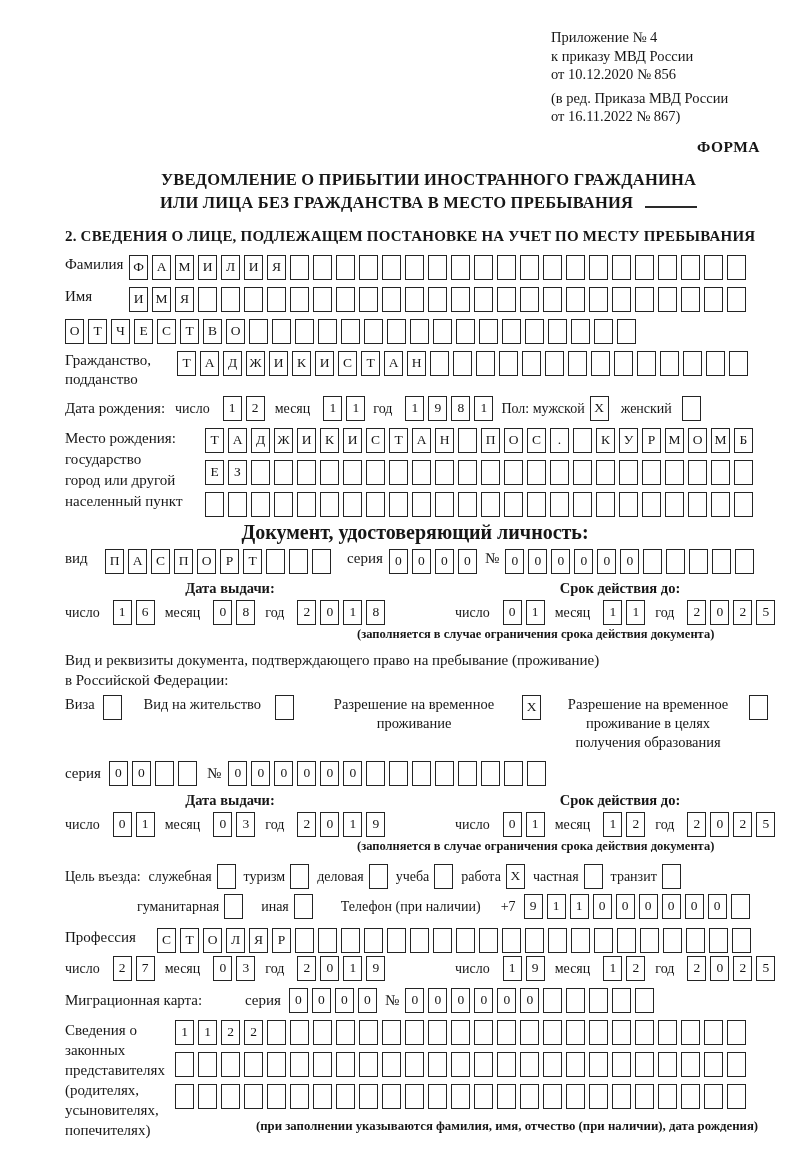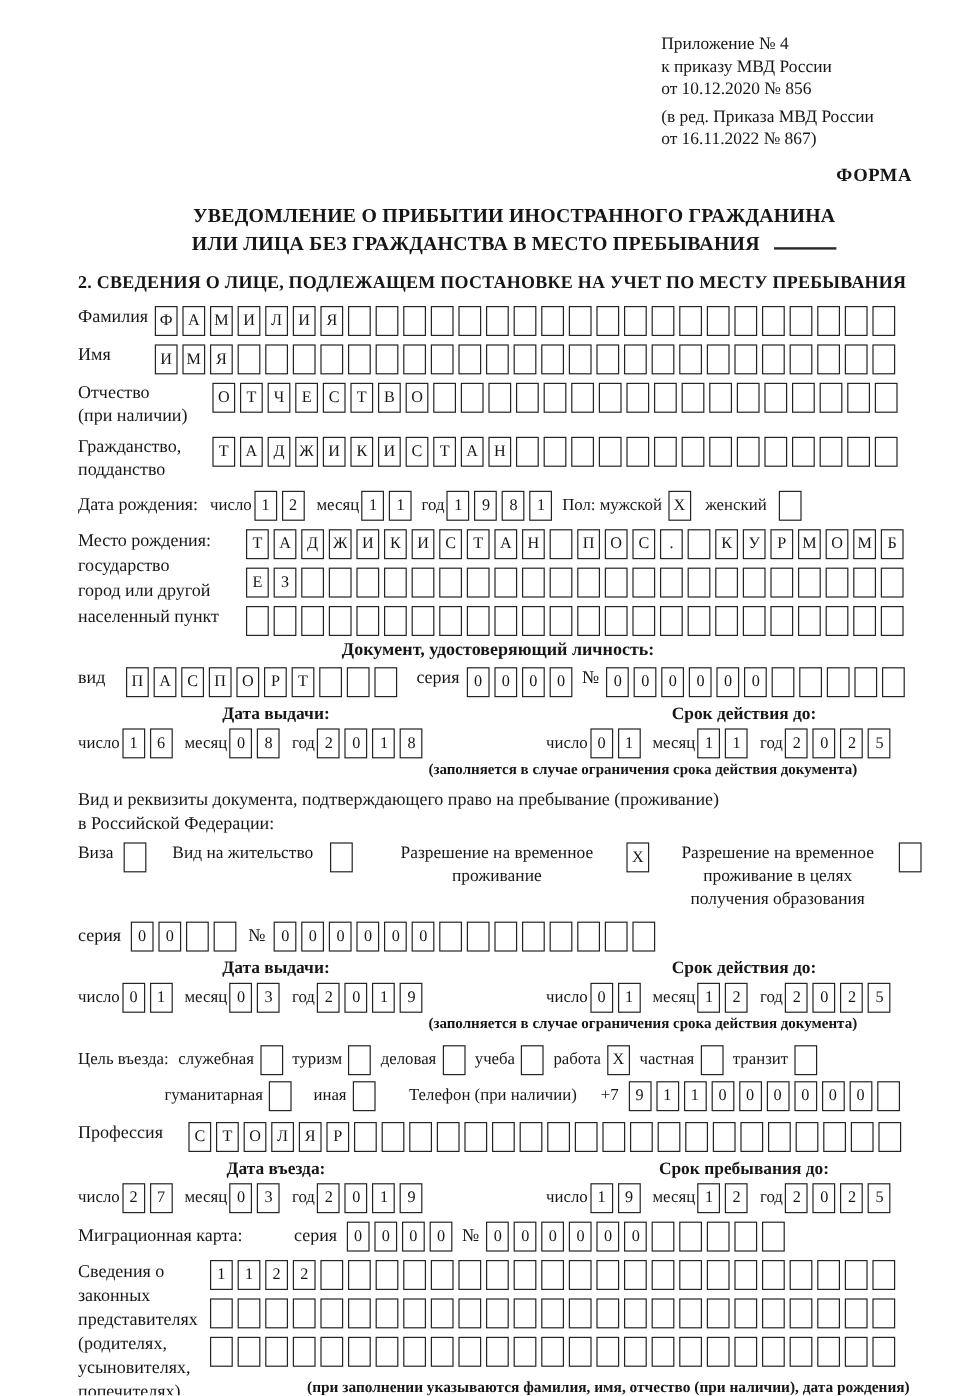--- a/index.html
+++ b/index.html
@@ -16,30 +16,30 @@
   .cell{flex:0 0 auto;width:17px;height:23px;border:1.6px solid #242424;display:flex;align-items:center;
         justify-content:center;font-size:13.5px;box-sizing:content-box;background:#fff;}
   .lbl{font-size:15px;line-height:19px;font-family:Liberation Serif, serif;}
   .sm{font-size:14px;}
   .flab{flex:0 0 64px;}
   .l112{flex:0 0 112px;}
   .l140{flex:0 0 140px;}
   .l110{flex:0 0 110px;}
   .l92{flex:0 0 92px;}
   .stack{display:flex;flex-direction:column;gap:7px;}
-  .dg{display:flex;align-items:center;gap:0;}
+  .dg{display:flex;align-items:center;gap:11px;}
   .dg .lbl{margin-right:2px;}
   .dhead{display:flex;margin-top:6px;font-weight:bold;font-size:14.5px;}
   .dh1{width:330px;text-align:center;}
   .dh2{width:330px;text-align:center;margin-left:60px;}
   .drow{display:flex;margin-top:3px;align-items:center;}
   .dleft{display:flex;gap:10px;align-items:center;width:345px;}
   .dright{display:flex;gap:10px;align-items:center;margin-left:45px;}
   .note{font-size:12.5px;margin-top:2px;margin-left:292px;font-weight:600;}
-  .center-b{font-weight:bold;font-size:15px;text-align:center;margin-top:4px;width:700px;}
+  .center-b{font-weight:bold;font-size:20px;text-align:center;margin-top:4px;width:700px;}
   .intro{font-size:15px;line-height:20px;margin-top:8px;}
   .optrow{display:flex;align-items:flex-start;margin-top:5px;}
   .opt{display:flex;align-items:flex-start;gap:8px;}
   .optlbl{font-size:14.5px;line-height:19px;}
   .optc{text-align:center;}
   .prow{display:flex;align-items:center;margin-top:10px;gap:8px;flex-wrap:nowrap;}
   .popt{display:flex;align-items:center;gap:5px;}
   .p14{font-size:14px;}
   .repnote{font-size:12.8px;font-weight:600;text-align:center;margin-top:3px;width:600px;margin-left:32px;}
 </style>
@@ -126,24 +126,20 @@
         <span class="cell"></span>
         <span class="cell"></span>
         <span class="cell"></span>
         <span class="cell"></span>
         <span class="cell"></span>
         <span class="cell"></span>
       </span>
   </div>
 
   <div class="row">
-    <span class="lbl l112">
-      <span>Отчество</span><br>
-      <span>(при наличии)</span>
-    </span>
     <span class="cells">
         <span class="cell">О</span>
         <span class="cell">Т</span>
         <span class="cell">Ч</span>
         <span class="cell">Е</span>
         <span class="cell">С</span>
         <span class="cell">Т</span>
         <span class="cell">В</span>
         <span class="cell">О</span>
         <span class="cell"></span>
@@ -614,24 +610,20 @@
         <span class="cell"></span>
         <span class="cell"></span>
         <span class="cell"></span>
         <span class="cell"></span>
         <span class="cell"></span>
         <span class="cell"></span>
         <span class="cell"></span>
       </span>
   </div>
 
-  <div class="dhead">
-    <span class="dh1">Дата въезда:</span>
-    <span class="dh2">Срок пребывания до:</span>
-  </div>
   <div class="drow">
     <span class="dleft">
       <span class="dg">
           <span class="lbl sm">число</span>
           <span class="cells">
             <span class="cell">2</span>
             <span class="cell">7</span>
           </span>
         </span>
       <span class="dg">

